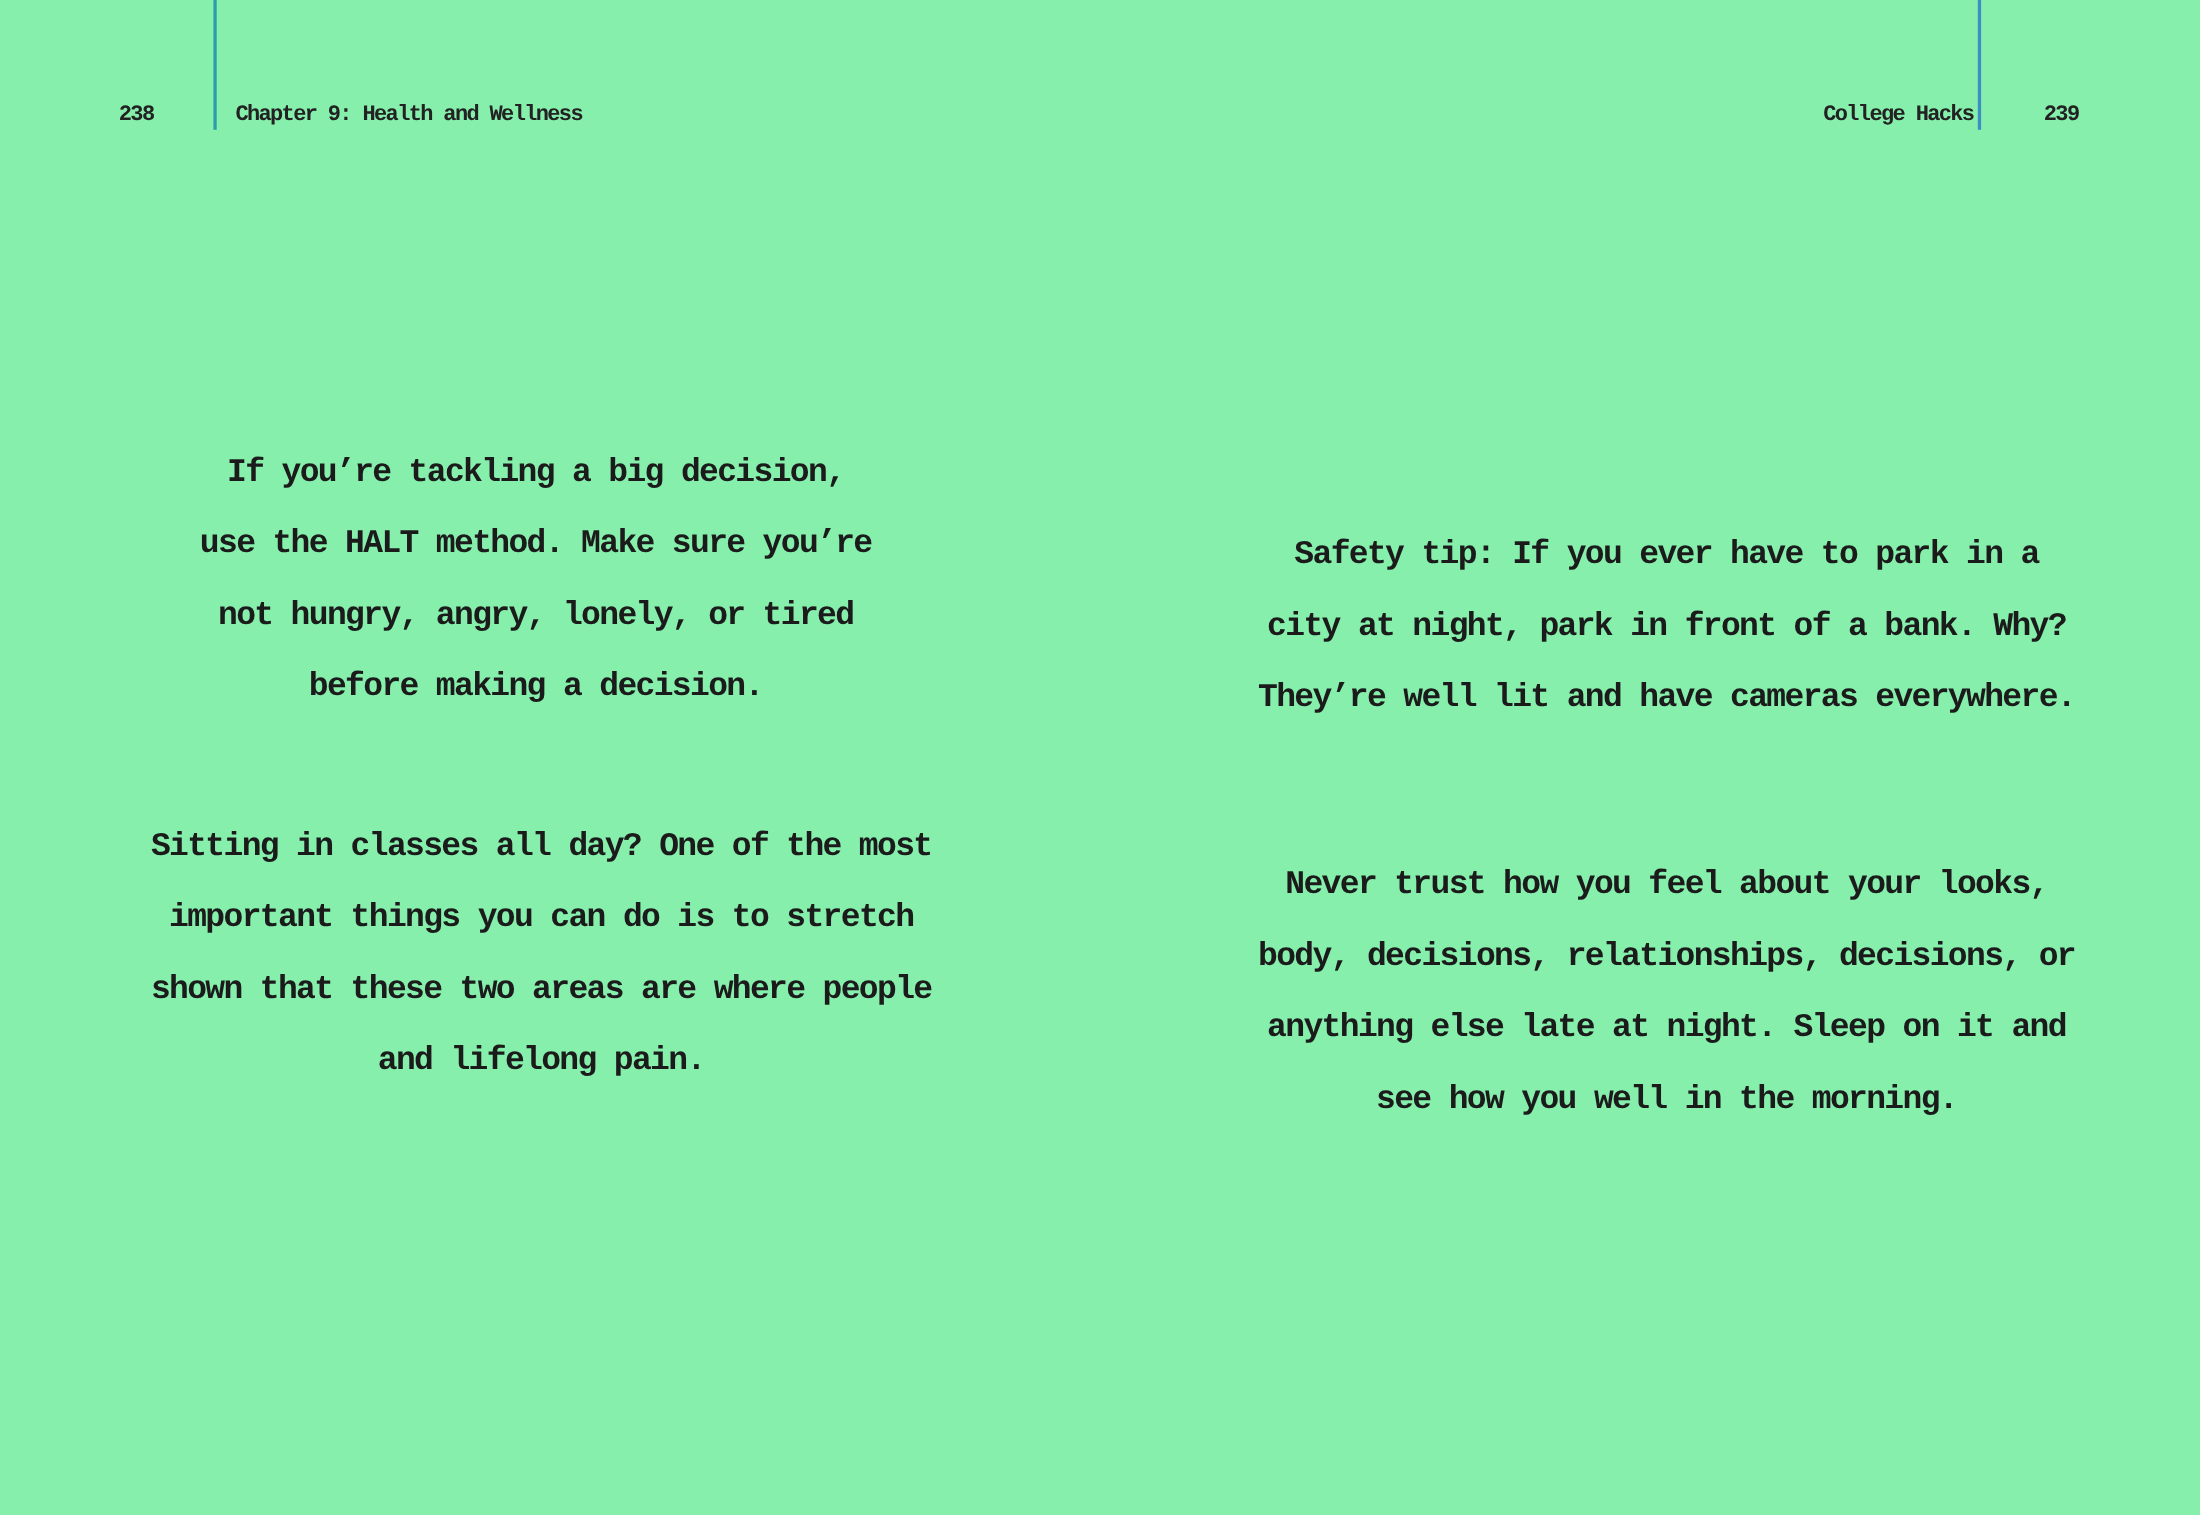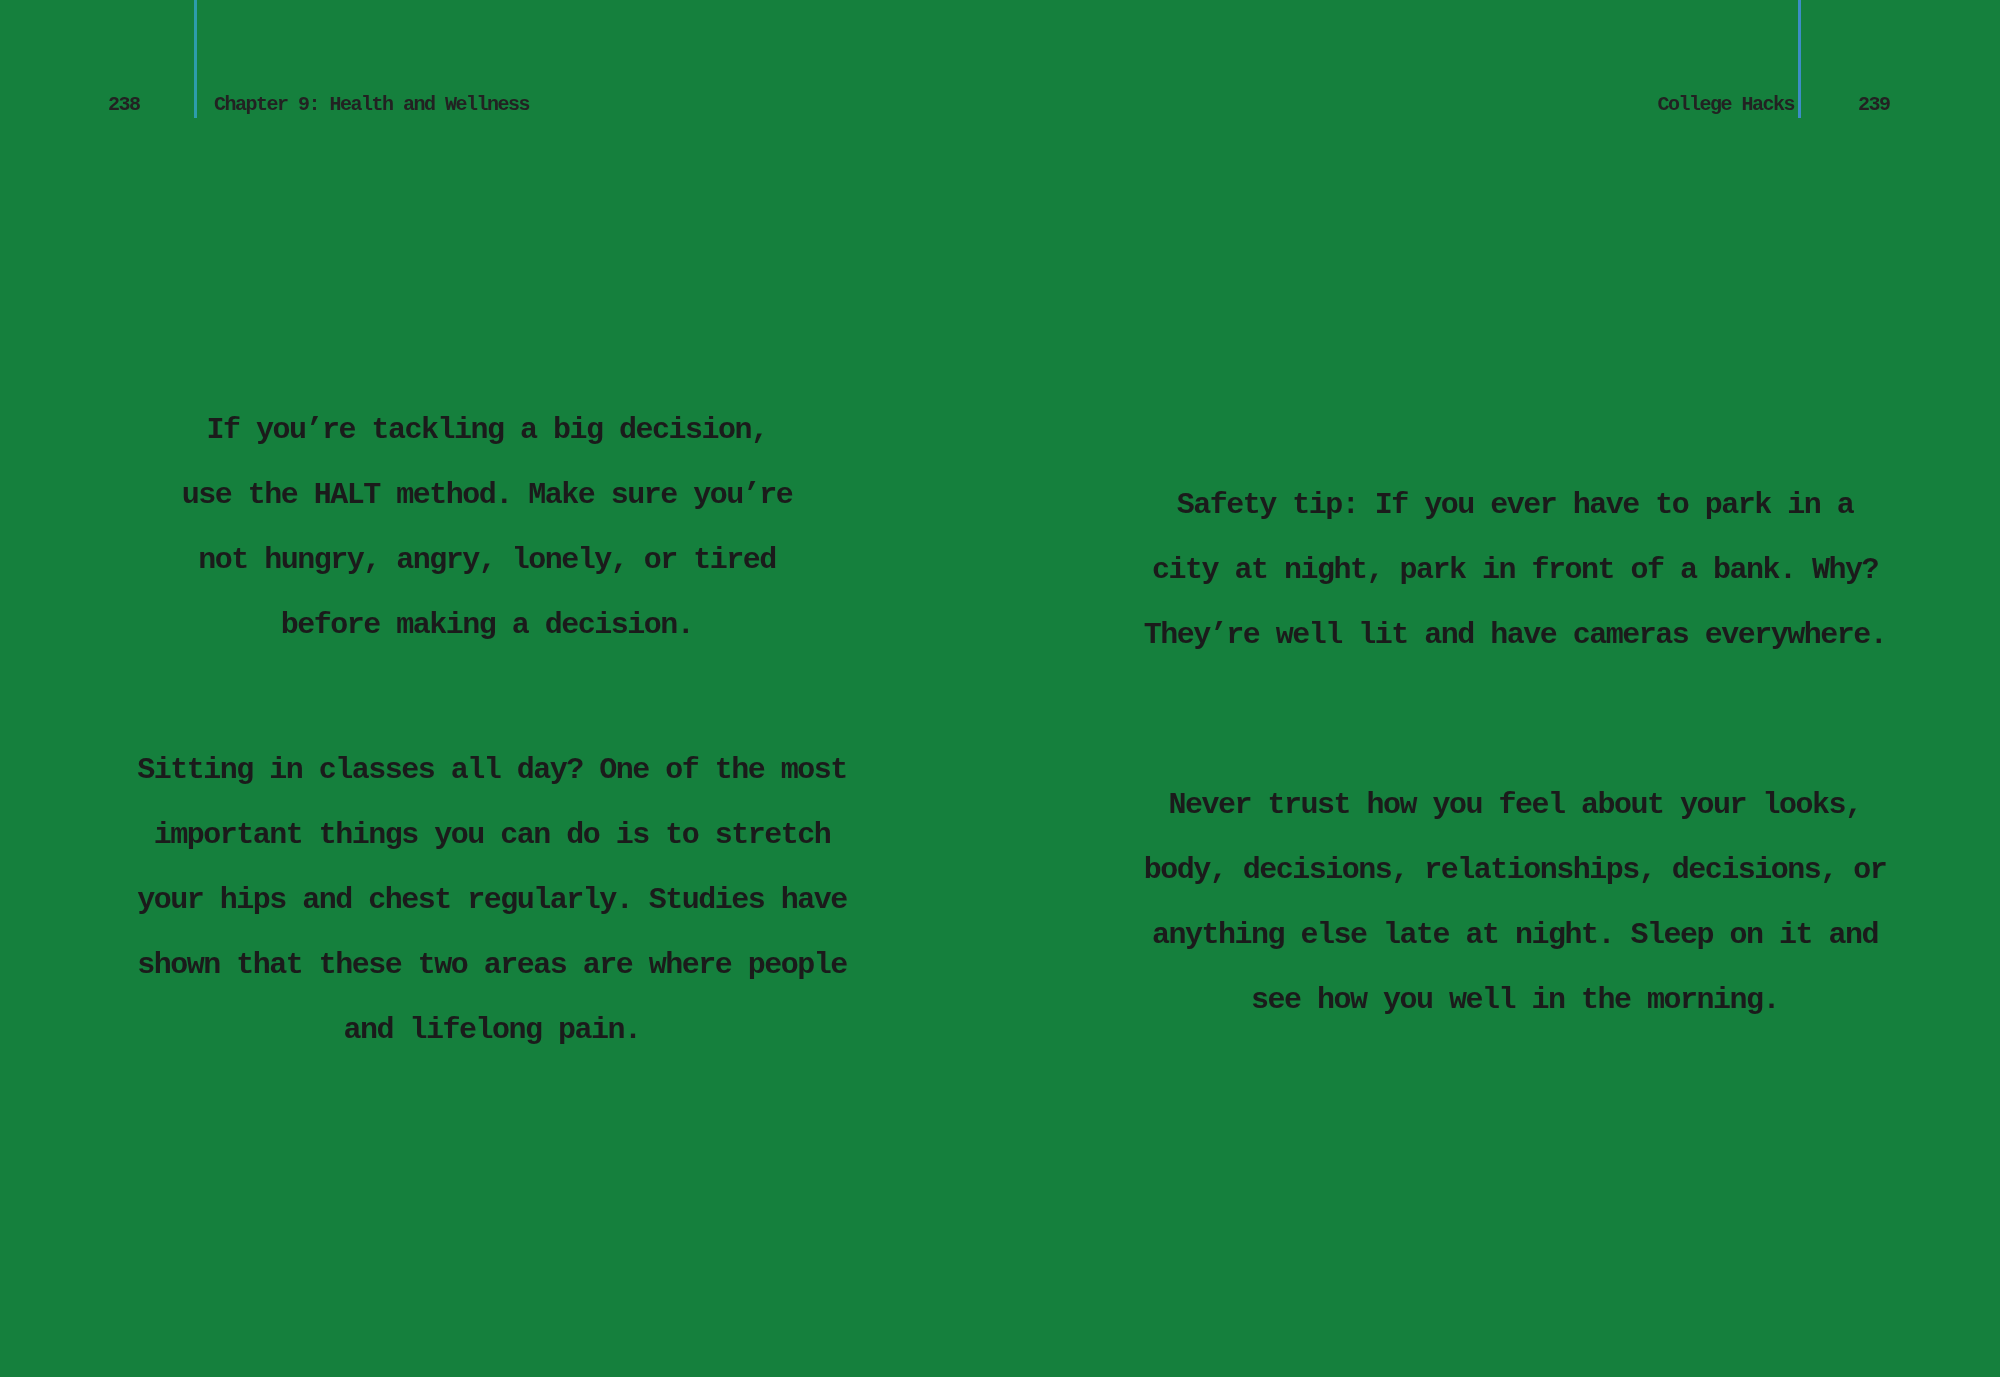--- a/index.html
+++ b/index.html
@@ -4,21 +4,21 @@
 <style>
   html, body {
     margin: 0;
     padding: 0;
     background: #ffffff;
   }
   .spread {
     position: relative;
     width: 2000px;
     height: 1377px;
-    background: #15803d;
+    background: #86efac;
     overflow: hidden;
     font-family: "Liberation Mono", "DejaVu Sans Mono", monospace;
     color: #1c1c1c;
   }
   
   .header-text {
     position: absolute;
     font-size: 20px;
     font-weight: 700;
     letter-spacing: -1.5px;
@@ -74,21 +74,20 @@
   <div class="block block-l1">
     <div class="line">If you’re tackling a big decision,</div>
     <div class="line">use the HALT method. Make sure you’re</div>
     <div class="line">not hungry, angry, lonely, or tired</div>
     <div class="line">before making a decision.</div>
   </div>
 
   <div class="block block-l2">
     <div class="line">Sitting in classes all day? One of the most</div>
     <div class="line">important things you can do is to stretch</div>
-    <div class="line">your hips and chest regularly. Studies have</div>
     <div class="line">shown that these two areas are where people</div>
     <div class="line">and lifelong pain.</div>
   </div>
 
   <div class="block block-r1">
     <div class="line">Safety tip: If you ever have to park in a</div>
     <div class="line">city at night, park in front of a bank. Why?</div>
     <div class="line">They’re well lit and have cameras everywhere.</div>
   </div>
 

